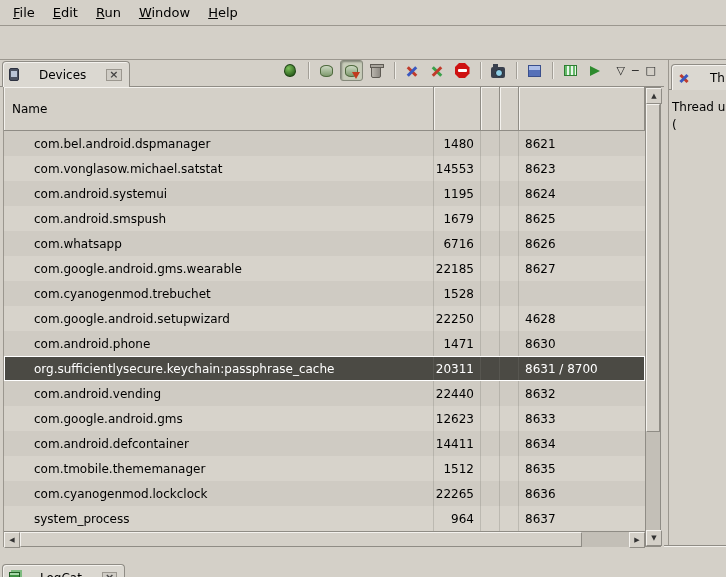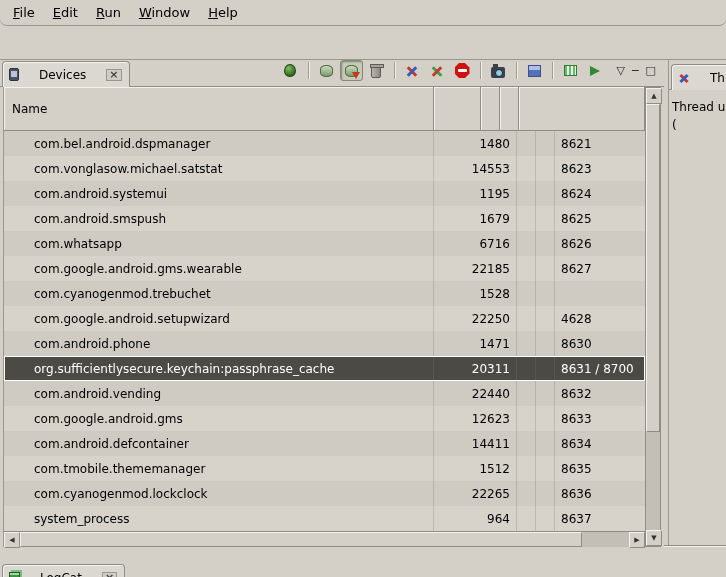--- a/index.html
+++ b/index.html
@@ -4,21 +4,21 @@
 <style>
   * { box-sizing: border-box; margin: 0; padding: 0; }
   html,body { width:726px; height:577px; overflow:hidden; }
   body {
     background:#d4d0c8;
     font-family:"DejaVu Sans", "Liberation Sans", sans-serif;
     font-size:12px; color:#000;
   }
 
   
-  .menubar { height:26px; display:flex; align-items:center; padding:0 4px; border-bottom:1px solid #9b978f; background:#d4d0c8;border-radius:7px; }
+  .menubar { height:26px; display:flex; align-items:center; padding:0 4px; border-bottom:1px solid #9b978f; background:#d4d0c8; }
   .menu-item { display:inline-block; padding:4px 9px; font-size:13px; cursor:default; }
   .menu-item::first-letter { text-decoration:underline; }
 
   
   .toolbar-strip { height:34px; border-bottom:1px solid #9b978f; background:#d4d0c8; }
 
   
   .main { display:flex; height:485px; }
   .left-panel { width:664px; display:flex; flex-direction:column; }
   .sash { width:4px; background:#d4d0c8; }
@@ -75,21 +75,21 @@
   .table-main { flex:1; display:flex; flex-direction:column; background:#d2cec6; border-left:1px solid #9b978f; }
   .table-header { height:44px; display:flex; }
   .th { background:#d4d0c8; border-right:1px solid #8f8c85; border-bottom:1px solid #8f8c85; box-shadow:inset 1px 1px 0 #f4f2ee; display:flex; align-items:center; padding-left:8px; }
   .w-name { width:430px; } .w-pid { width:47px; } .w-mini { width:19px; } .w-port { flex:1; }
   .rows { height:400px; overflow:hidden; }
   .row { height:25px; display:flex; align-items:stretch; cursor:default; }
   .rows .row:nth-child(odd) { background:#cfcbc3; }
   .rows .row:nth-child(even) { background:#d7d3cb; }
   .cell { display:flex; align-items:center; border-right:1px solid rgba(120,117,110,.28); overflow:hidden; white-space:nowrap; }
   .cell.name { width:430px; padding-left:30px; }
-  .cell.pid { width:47px; justify-content:flex-end; padding-right:6px;margin-left:36px; }
+  .cell.pid { width:47px; justify-content:flex-end; padding-right:6px; }
   .cell.mini { width:19px; }
   .cell.port { flex:1; padding-left:6px; border-right:none; }
   .rows .row.selected { background:#4b4a44; color:#fff; outline:1px solid #fff; outline-offset:-1px; }
   .filler { flex:1; background:#d2cec6; }
 
   
   .sb-btn { width:16px; height:16px; flex:none; background:#d4d0c8; border:1px solid; border-color:#f4f2ee #8f8c85 #8f8c85 #f4f2ee; font-size:7px; display:flex; align-items:center; justify-content:center; color:#333; }
   .hscroll { height:16px; flex:none; display:flex; background:#c3bfb7; border-top:1px solid #8f8c85; }
   .h-thumb { width:562px; background:#d4d0c8; border:1px solid; border-color:#f4f2ee #8f8c85 #8f8c85 #f4f2ee; }
   .h-track { flex:1; }

